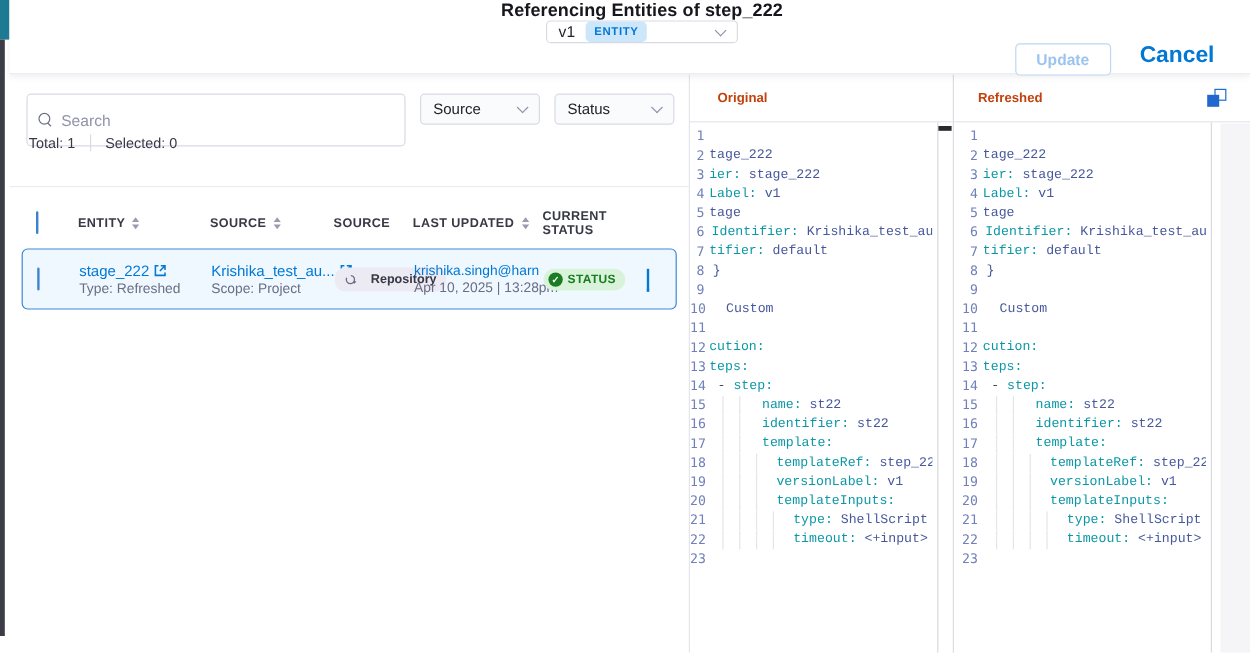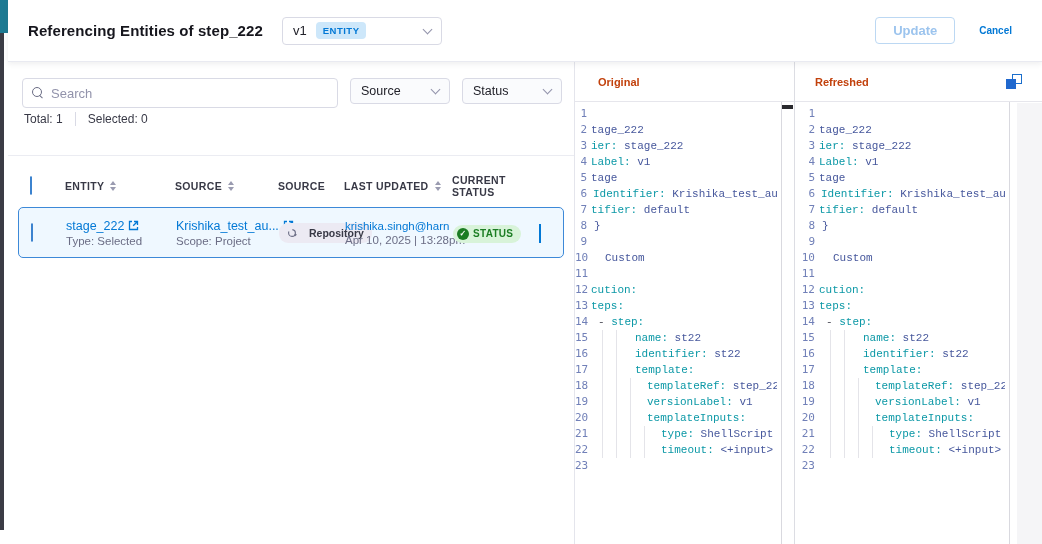--- a/index.html
+++ b/index.html
@@ -8,39 +8,39 @@
 
   
   .edge-teal { position:absolute; left:0; top:0; width:8px; height:33px; background:#1d7a93; }
   .edge-dark { position:absolute; left:0; top:33px; width:4px; height:497px; background:#3b3c45; }
 
   .modal { position:absolute; left:8px; top:0; right:0; bottom:0; background:#fff; }
 
   
   .modal-header { position:absolute; left:0; right:0; top:0; height:62px; background:#fff;
     border-bottom:1px solid #e9eaf1; box-shadow:0 2px 5px rgba(96,97,112,0.10); z-index:6;
-    display:flex; align-items:center; }
+    display:flex; align-items:center;flex-direction:column; }
   .page-title { margin-left:20px; font-size:15px; font-weight:bold; color:#16161d; letter-spacing:.1px; }
   .version-select { margin-left:19px; width:160px; height:28px; border:1px solid #d9dae5; border-radius:4px;
     background:#fff; display:flex; align-items:center; padding:0 10px; gap:9px; cursor:pointer; }
   .version-value { font-size:13px; color:#22222a; }
   .badge-stable { background:#cde7fa; color:#0278d5; font-size:9.5px; font-weight:bold; letter-spacing:.5px;
     padding:3px 7px; border-radius:4px; }
   .chev-down { width:7px; height:7px; border-right:1.5px solid #9293ab; border-bottom:1.5px solid #9293ab;
     transform:rotate(45deg); margin-left:auto; margin-top:-3px; }
-  .header-actions { margin-left:auto; margin-right:30px; display:flex; align-items:center; gap:24px; }
+  .header-actions { margin-left:auto; margin-right:30px; display:flex; gap:24px; }
   .update-btn { height:27px; padding:0 17px; background:#fff; border:1px solid #bcd8f3; border-radius:4px;
     color:#9cc4ee; font-size:13px; font-weight:bold; cursor:default; }
-  .cancel-link { color:#0278d5; font-size:10px; font-weight:bold; cursor:pointer; }
+  .cancel-link { color:#0278d5; font-size:19px; font-weight:bold; cursor:pointer; }
 
   
   .left-section { position:absolute; left:0; top:62px; width:567px; bottom:0; background:#fff;
     border-right:1px solid #e4e5ec; }
   .filter-row { position:absolute; top:16px; left:14px; right:12px; display:flex; gap:12px; }
-  .search-box { flex:1; height:30px; border:1px solid #d9dae5; border-radius:4px; display:flex;
+  .search-box { flex:1; height:44px; border:1px solid #d9dae5; border-radius:4px; display:flex;
     align-items:center; padding:0 9px; background:#fff; }
   .search-glass { position:relative; width:12px; height:12px; flex:none; margin-right:7px; }
   .search-glass::before { content:""; position:absolute; left:0; top:0; width:8px; height:8px;
     border:1.4px solid #6b6d85; border-radius:50%; }
   .search-glass::after { content:""; position:absolute; left:8px; top:8px; width:4px; height:1.4px;
     background:#6b6d85; transform:rotate(45deg); transform-origin:0 0; }
   .search-input { border:none; outline:none; flex:1; font-size:13px; font-family:"Liberation Sans",sans-serif; color:#22222a; }
   .search-input::placeholder { color:#9293ab; }
   .filter-dd { width:100px; height:26px; border:1px solid #d9dae5; border-radius:4px; background:#fafbfd;
     display:flex; align-items:center; padding:0 10px; cursor:pointer; }
@@ -191,21 +191,21 @@
     <div class="row tgrid">
       <div><span class="checkbox"></span></div>
       <div>
         <div class="cell-main">
           <span>stage_222</span>
           <svg class="ext-ic" width="11" height="11" viewBox="0 0 11 11">
             <path d="M4 1.5 H1.5 V9.5 H9.5 V7" fill="none" stroke="#0278d5" stroke-width="1.3"></path>
             <path d="M6 1.5 H9.5 V5 M9.5 1.5 L5.2 5.8" fill="none" stroke="#0278d5" stroke-width="1.3"></path>
           </svg>
         </div>
-        <div class="cell-sub">Type: Selected</div>
+        <div class="cell-sub">Type: Refreshed</div>
       </div>
       <div>
         <div class="cell-main">
           <span>Krishika_test_au...</span>
           <svg class="ext-ic" width="11" height="11" viewBox="0 0 11 11">
             <path d="M4 1.5 H1.5 V9.5 H9.5 V7" fill="none" stroke="#0278d5" stroke-width="1.3"></path>
             <path d="M6 1.5 H9.5 V5 M9.5 1.5 L5.2 5.8" fill="none" stroke="#0278d5" stroke-width="1.3"></path>
           </svg>
         </div>
         <div class="cell-sub">Scope: Project</div>

